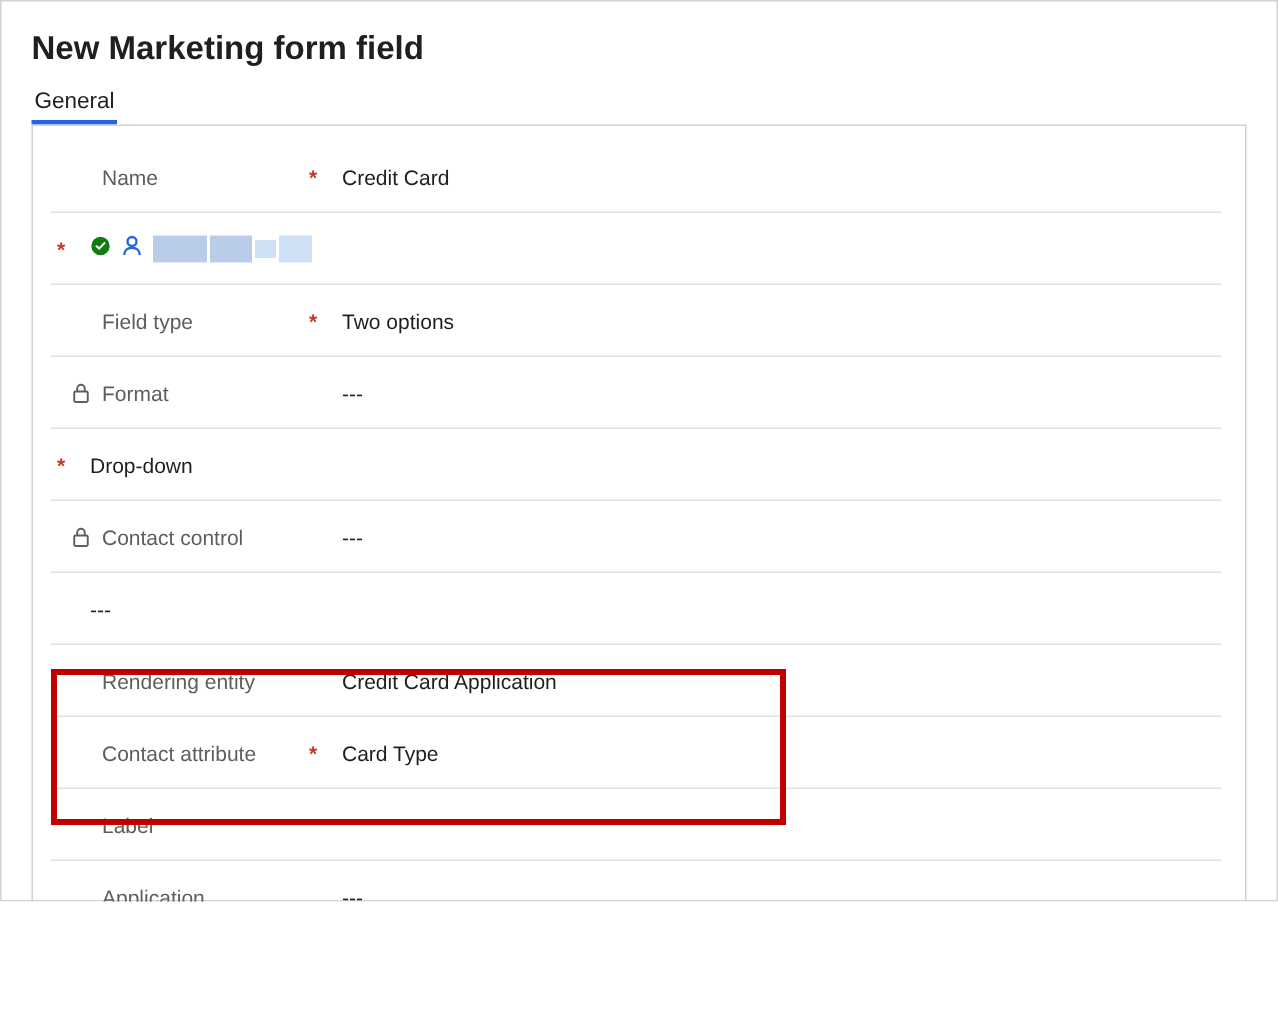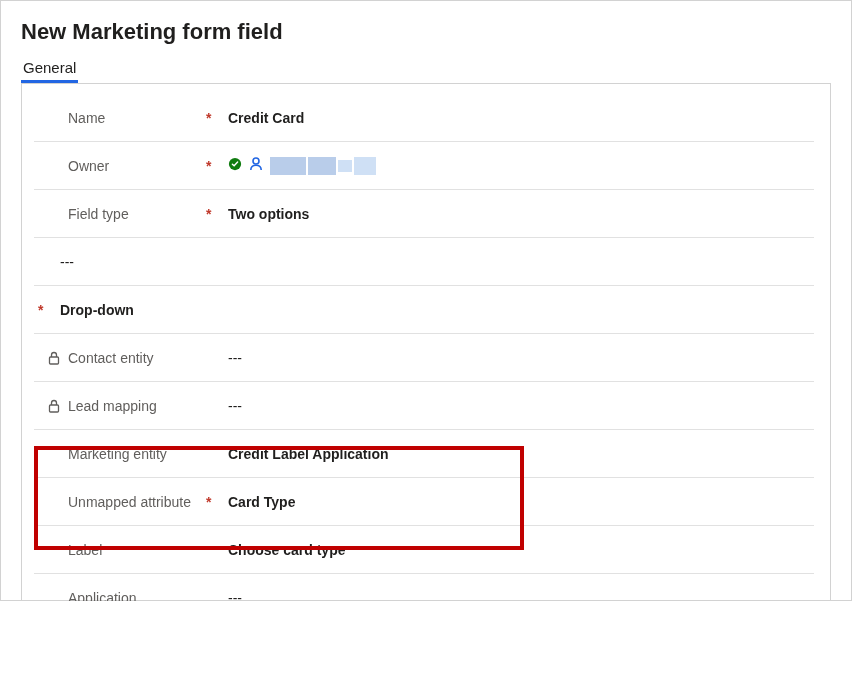--- a/index.html
+++ b/index.html
@@ -65,21 +65,21 @@
     }
     .value-col {
       flex: 1;
       color: #201f1e;
       font-size: 14px;
       padding-left: 4px;
       display: flex;
       align-items: center;
       gap: 6px;
     }
-    .value-bold { font-weight: 700; }
+    .value-bold { font-weight: 400; }
     .lock-icon {
       width: 12px; height: 14px;
     }
     .status-dot {
       width: 14px; height: 14px;
       display: inline-flex;
     }
     .person-icon { width: 16px; height: 16px; }
     .owner-redact {
       display: flex; gap: 2px; align-items: center;
@@ -113,24 +113,20 @@
     <div class="row">
       <div class="label-col">
           <span class="lockpad"></span>
           <span>Name</span>
         </div>
       <div class="req-col">*</div>
       <div class="value-col value-bold">Credit Card</div>
     </div>
 
     <div class="row">
-      <div class="label-col">
-          <span class="lockpad"></span>
-          <span>Owner</span>
-        </div>
       <div class="req-col">*</div>
       <div class="value-col">
         <span>
           <svg class="status-dot" viewBox="0 0 16 16">
               <circle cx="8" cy="8" r="7" fill="#107c10"></circle>
               <path d="M5 8.2 L7 10 L11 5.8" stroke="#fff" stroke-width="1.6" fill="none" stroke-linecap="round"></path>
             </svg>
         </span>
         <span>
           <svg class="person-icon" viewBox="0 0 16 16">
@@ -150,82 +146,81 @@
     <div class="row">
       <div class="label-col">
           <span class="lockpad"></span>
           <span>Field type</span>
         </div>
       <div class="req-col">*</div>
       <div class="value-col value-bold">Two options</div>
     </div>
 
     <div class="row">
-      <div class="req-col"></div>
-      <div class="value-col">---</div>
-    </div>
-
-    <div class="row">
-      <div class="req-col">*</div>
-      <div class="value-col value-bold">Drop-down</div>
-    </div>
-
-    <div class="row">
       <div class="label-col">
         <span class="lockpad">
           <svg class="lock-icon" viewBox="0 0 12 14">
               <rect x="1.5" y="6" width="9" height="7" rx="1" fill="none" stroke="#605e5c" stroke-width="1.3"></rect>
               <path d="M3.5 6 V4 a2.5 2.5 0 0 1 5 0 V6" fill="none" stroke="#605e5c" stroke-width="1.3"></path>
             </svg>
         </span>
-        <span>Contact entity</span>
+        <span>Format</span>
       </div>
       <div class="req-col"></div>
       <div class="value-col">---</div>
+    </div>
+
+    <div class="row">
+      <div class="req-col">*</div>
+      <div class="value-col value-bold">Drop-down</div>
     </div>
 
     <div class="row">
       <div class="label-col">
         <span class="lockpad">
           <svg class="lock-icon" viewBox="0 0 12 14">
               <rect x="1.5" y="6" width="9" height="7" rx="1" fill="none" stroke="#605e5c" stroke-width="1.3"></rect>
               <path d="M3.5 6 V4 a2.5 2.5 0 0 1 5 0 V6" fill="none" stroke="#605e5c" stroke-width="1.3"></path>
             </svg>
         </span>
-        <span>Lead mapping</span>
+        <span>Contact control</span>
       </div>
       <div class="req-col"></div>
       <div class="value-col">---</div>
     </div>
 
     <div class="row">
-      <div class="label-col">
-          <span class="lockpad"></span>
-          <span>Marketing entity</span>
-        </div>
-      <div class="req-col"></div>
-      <div class="value-col value-bold">Credit Label Application</div>
-    </div>
-
-    <div class="row">
-      <div class="label-col">
-          <span class="lockpad"></span>
-          <span>Unmapped attribute</span>
+      <div class="req-col"></div>
+      <div class="value-col">---</div>
+    </div>
+
+    <div class="row">
+      <div class="label-col">
+          <span class="lockpad"></span>
+          <span>Rendering entity</span>
+        </div>
+      <div class="req-col"></div>
+      <div class="value-col value-bold">Credit Card Application</div>
+    </div>
+
+    <div class="row">
+      <div class="label-col">
+          <span class="lockpad"></span>
+          <span>Contact attribute</span>
         </div>
       <div class="req-col">*</div>
       <div class="value-col value-bold">Card Type</div>
     </div>
 
     <div class="row">
       <div class="label-col">
           <span class="lockpad"></span>
           <span>Label</span>
         </div>
       <div class="req-col"></div>
-      <div class="value-col value-bold">Choose card type</div>
     </div>
 
     <div class="row">
       <div class="label-col">
           <span class="lockpad"></span>
           <span>Application</span>
         </div>
       <div class="req-col"></div>
       <div class="value-col">---</div>
     </div>

